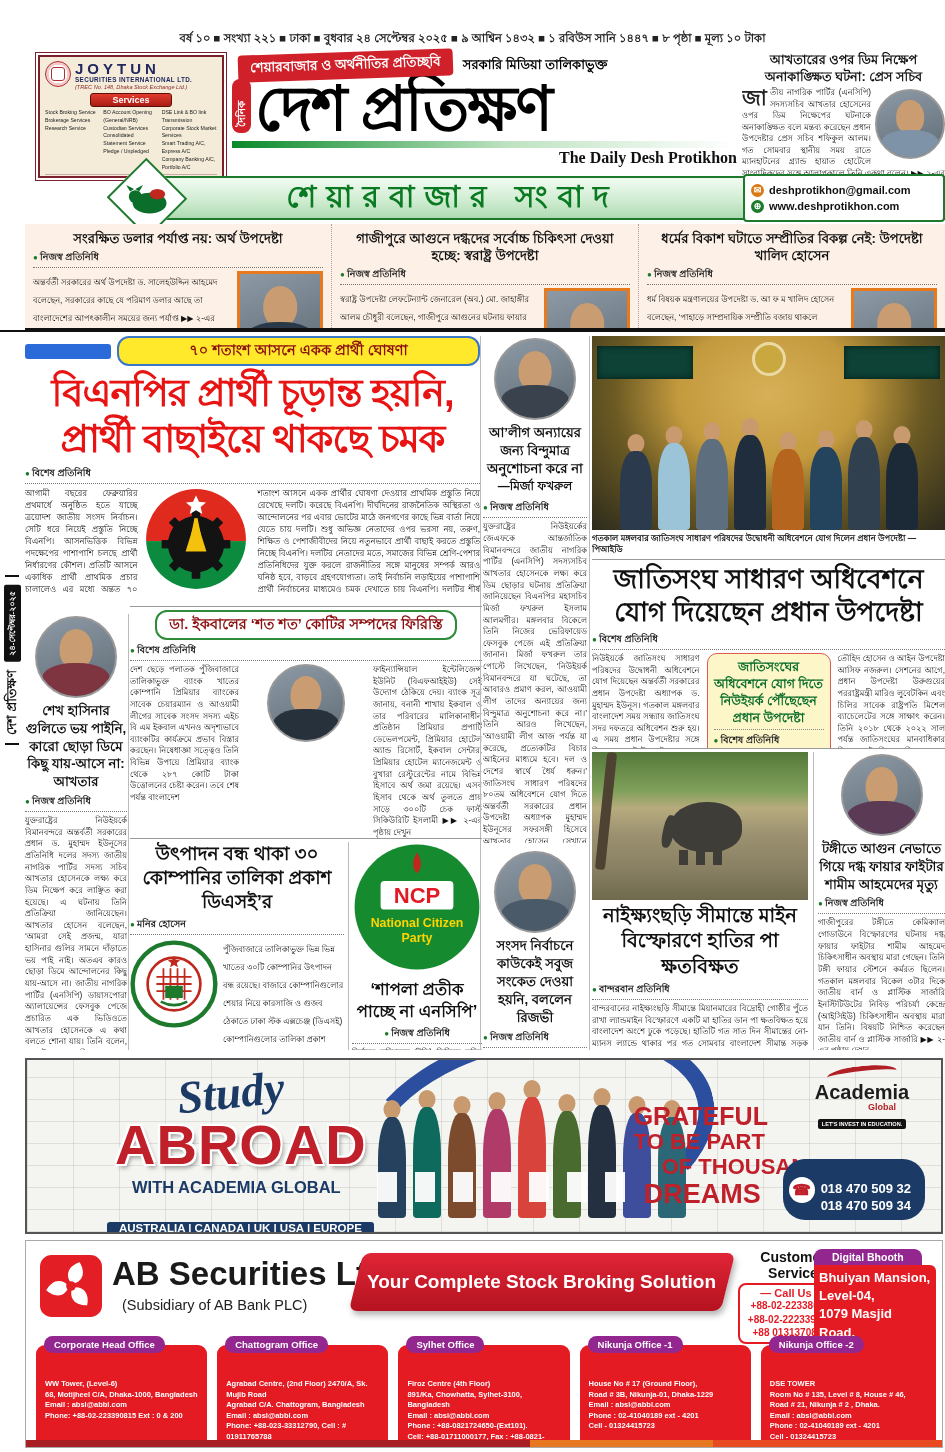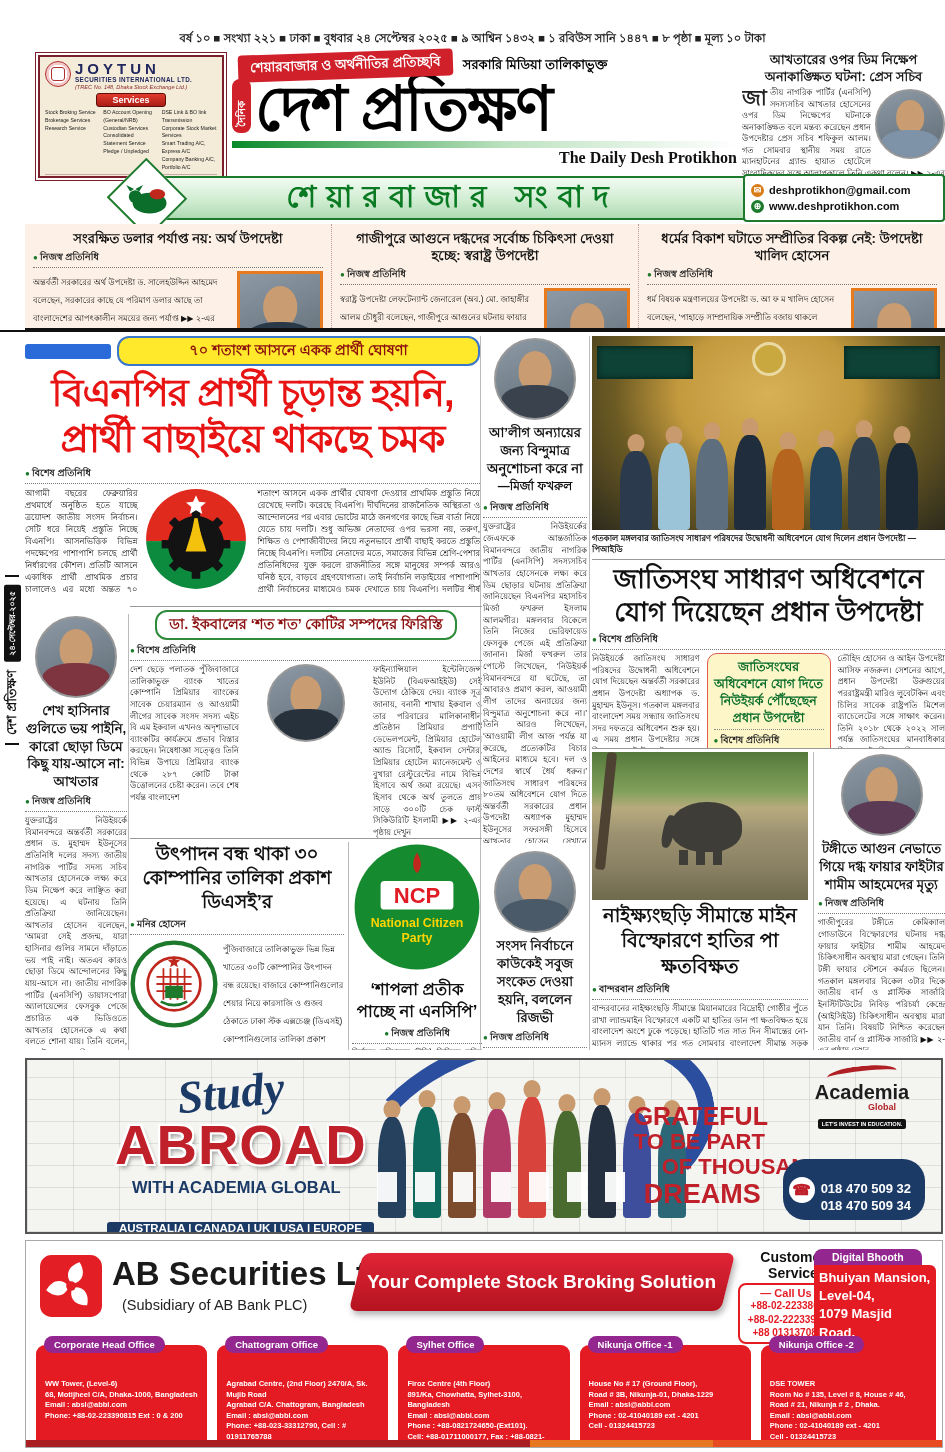--- a/index.html
+++ b/index.html
@@ -10,21 +10,21 @@
 
 .dateline{position:absolute;top:30px;left:0;width:100%;text-align:center;font-size:11.5px;font-weight:bold;color:#222}
 
 .joytun{position:absolute;left:38px;top:55px;width:186px;height:123px;border:2px solid #7a1f2b;outline:1px solid #7a1f2b;outline-offset:2px;background:#f4ecd9;padding:4px 5px;font-size:6.5px;overflow:hidden}
 .jy-head{display:flex;gap:4px;align-items:flex-start}
 .jy-logo{width:26px;height:26px;border:1.5px solid #b03030;border-radius:50%;position:relative;flex:none;background:radial-gradient(circle at 50% 50%,#fff 55%,#f3c9c9 56%)}
 .jy-logo::after{content:"";position:absolute;inset:5px;border:1.5px solid #b03030;border-radius:3px}
 .jy-name{color:#20265e;font-weight:900;font-size:15px;letter-spacing:4px;line-height:1}
 .jy-sub{color:#20265e;font-weight:bold;font-size:6.3px;letter-spacing:.4px}
 .jy-trec{color:#8a2b2b;font-size:5.6px;font-style:italic}
-.jy-services{display:block;margin:3px auto 2px;background:linear-gradient(#e23b2e,#a91d14);color:#fff;font-weight:bold;font-size:9px;text-align:center;width:70px;border-radius:3px;padding:1px 0;border:1px solid #5c0f0a}
+.jy-services{display:block;margin:3px auto 2px;background:linear-gradient(#e23b2e,#a91d14);color:#fff;font-weight:bold;font-size:9px;text-align:center;width:82px;border-radius:3px;padding:1px 0;border:1px solid #5c0f0a}
 .jy-cols{display:flex;gap:3px;font-size:5.2px;line-height:1.5;color:#222}
 .jy-cols div{flex:1}
 .jy-foot{display:flex;gap:6px;margin-top:3px;border-top:1px solid #caa;padding-top:2px}
 
 .masthead{position:absolute;left:232px;top:52px;width:505px;height:126px}
 .mh-row1{display:flex;align-items:center;gap:10px;margin-left:6px}
 .mh-tag1{background:#d0202a;color:#fff;font-weight:bold;font-size:13.5px;padding:2px 12px;border-radius:4px;transform:rotate(-2deg)}
 .mh-tag2{font-weight:900;font-size:13px;color:#000}
 .mh-titlerow{display:flex;align-items:flex-end;gap:4px}
 .mh-dainik{writing-mode:vertical-rl;transform:rotate(180deg);background:#d0202a;color:#fff;font-size:10.5px;font-weight:bold;padding:6px 1px;border-radius:8px;height:54px;margin-bottom:6px}

